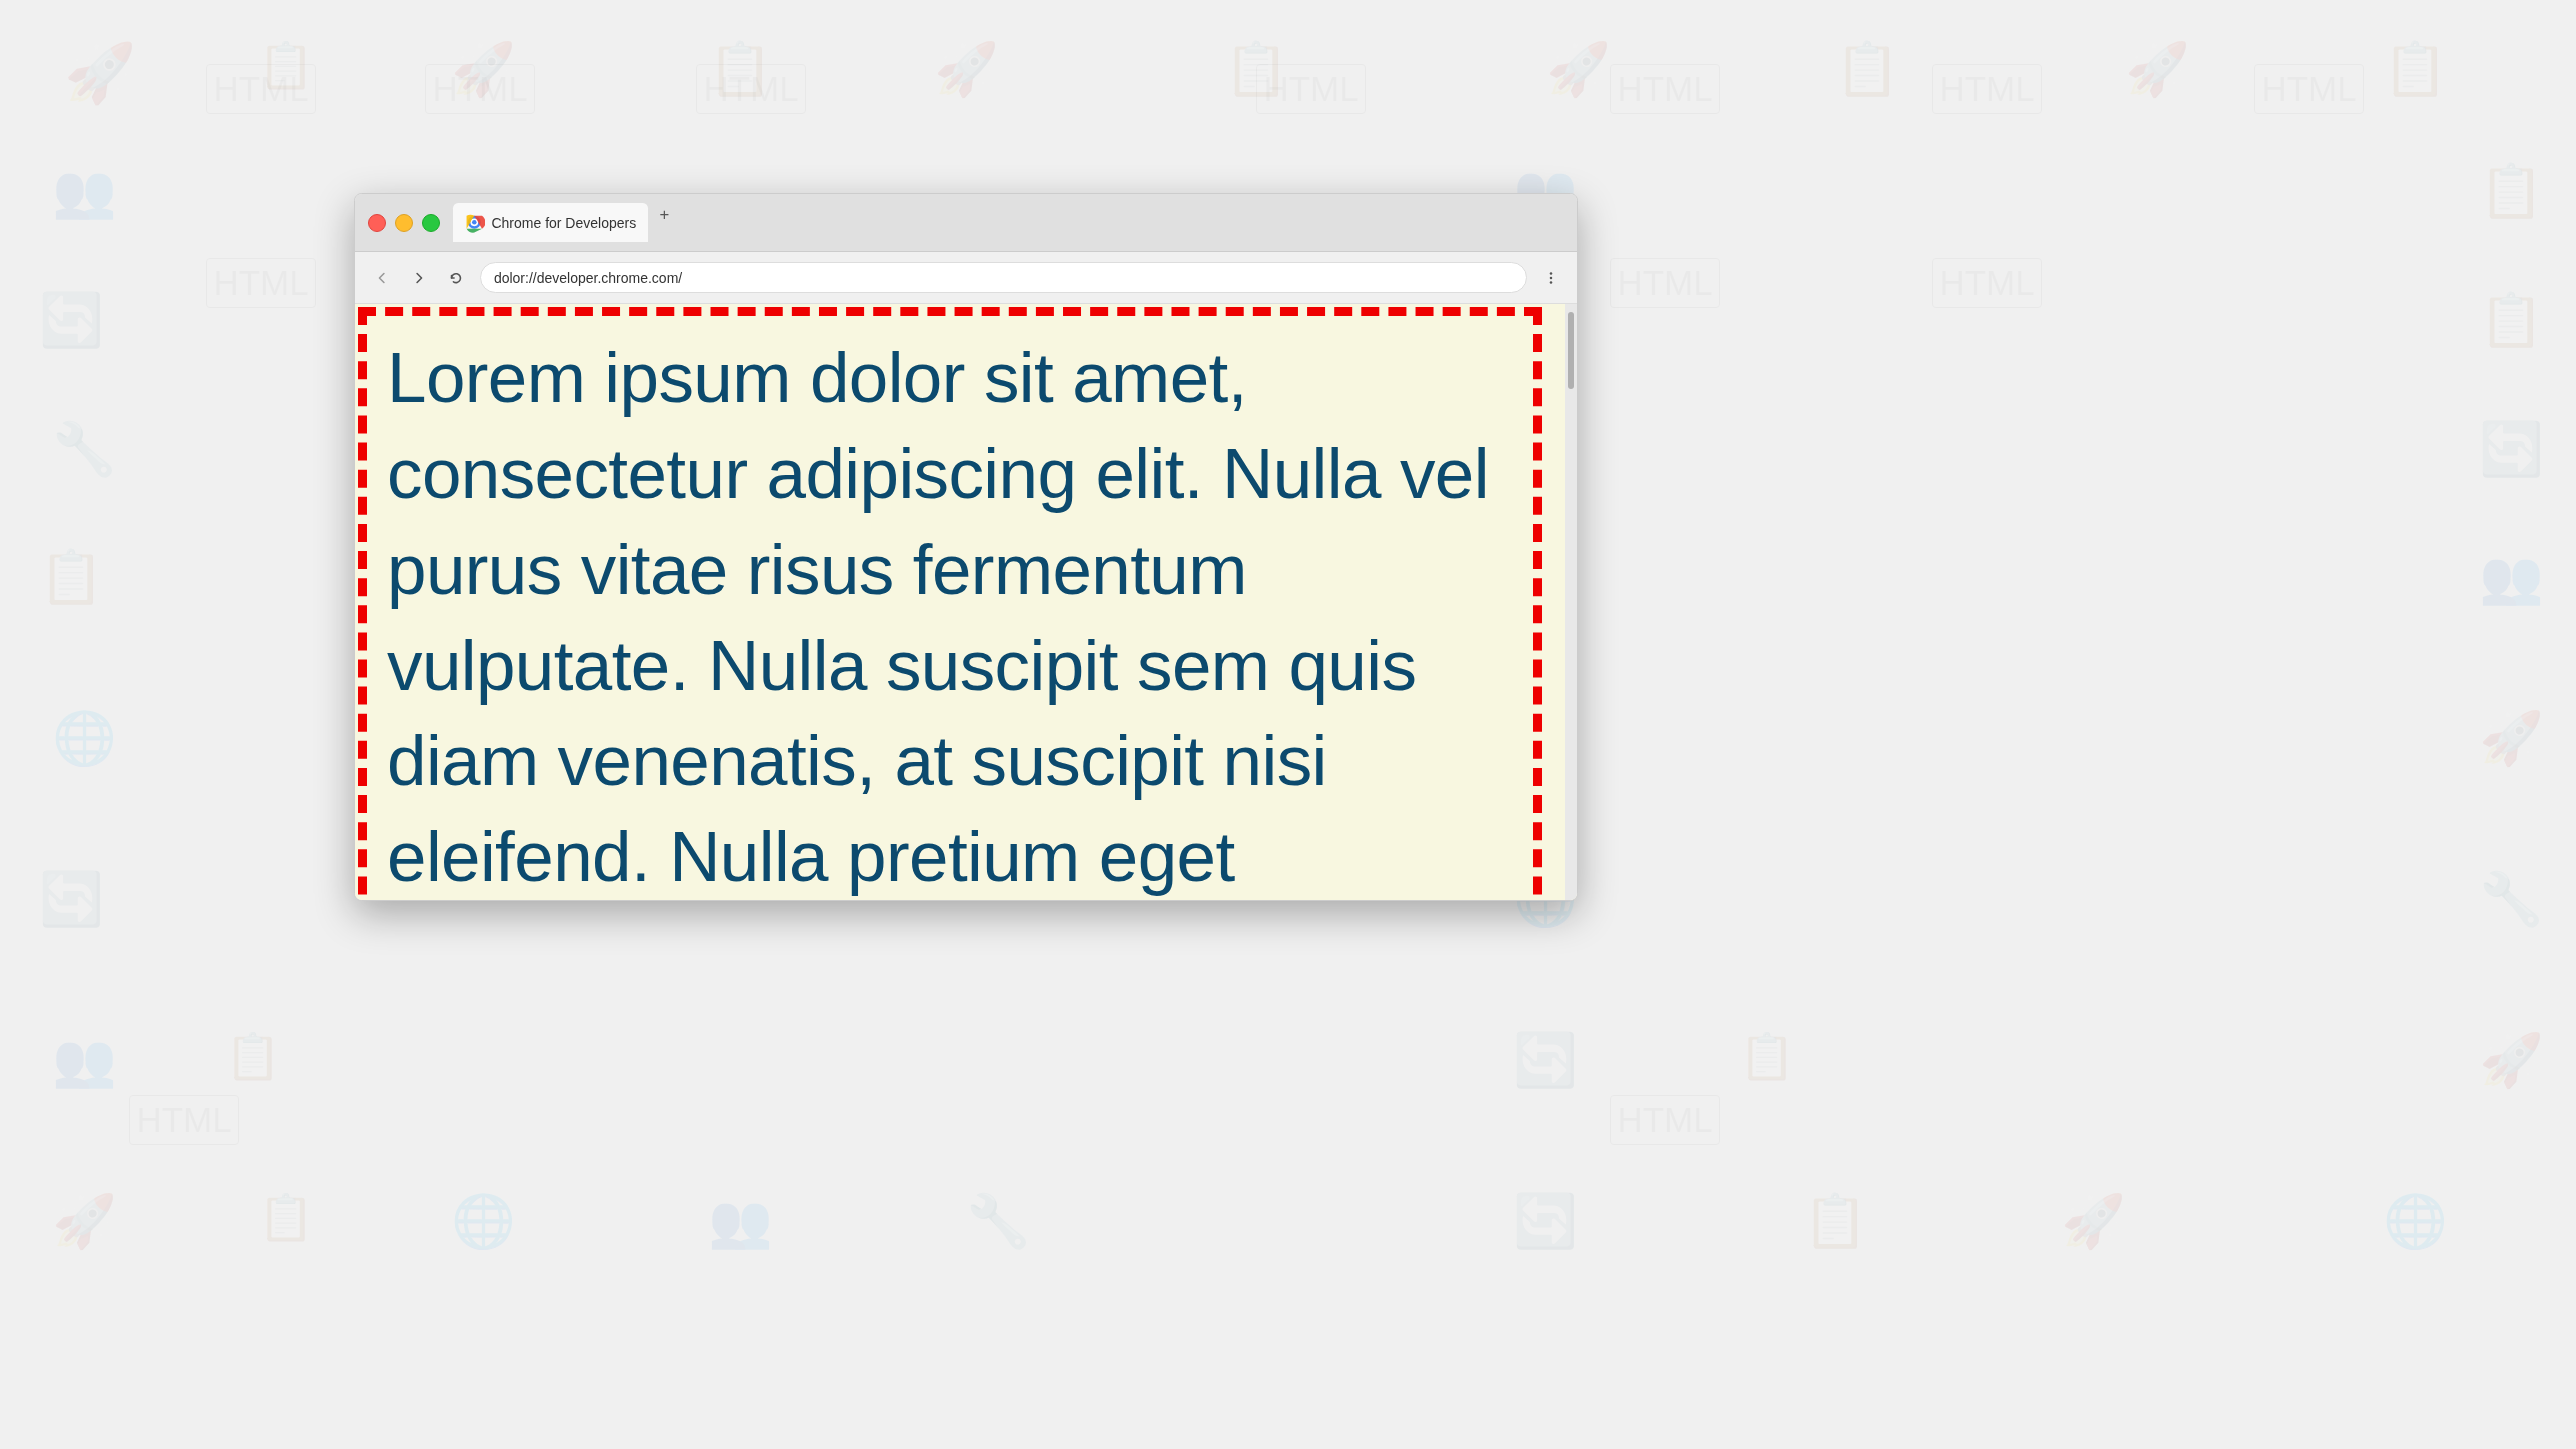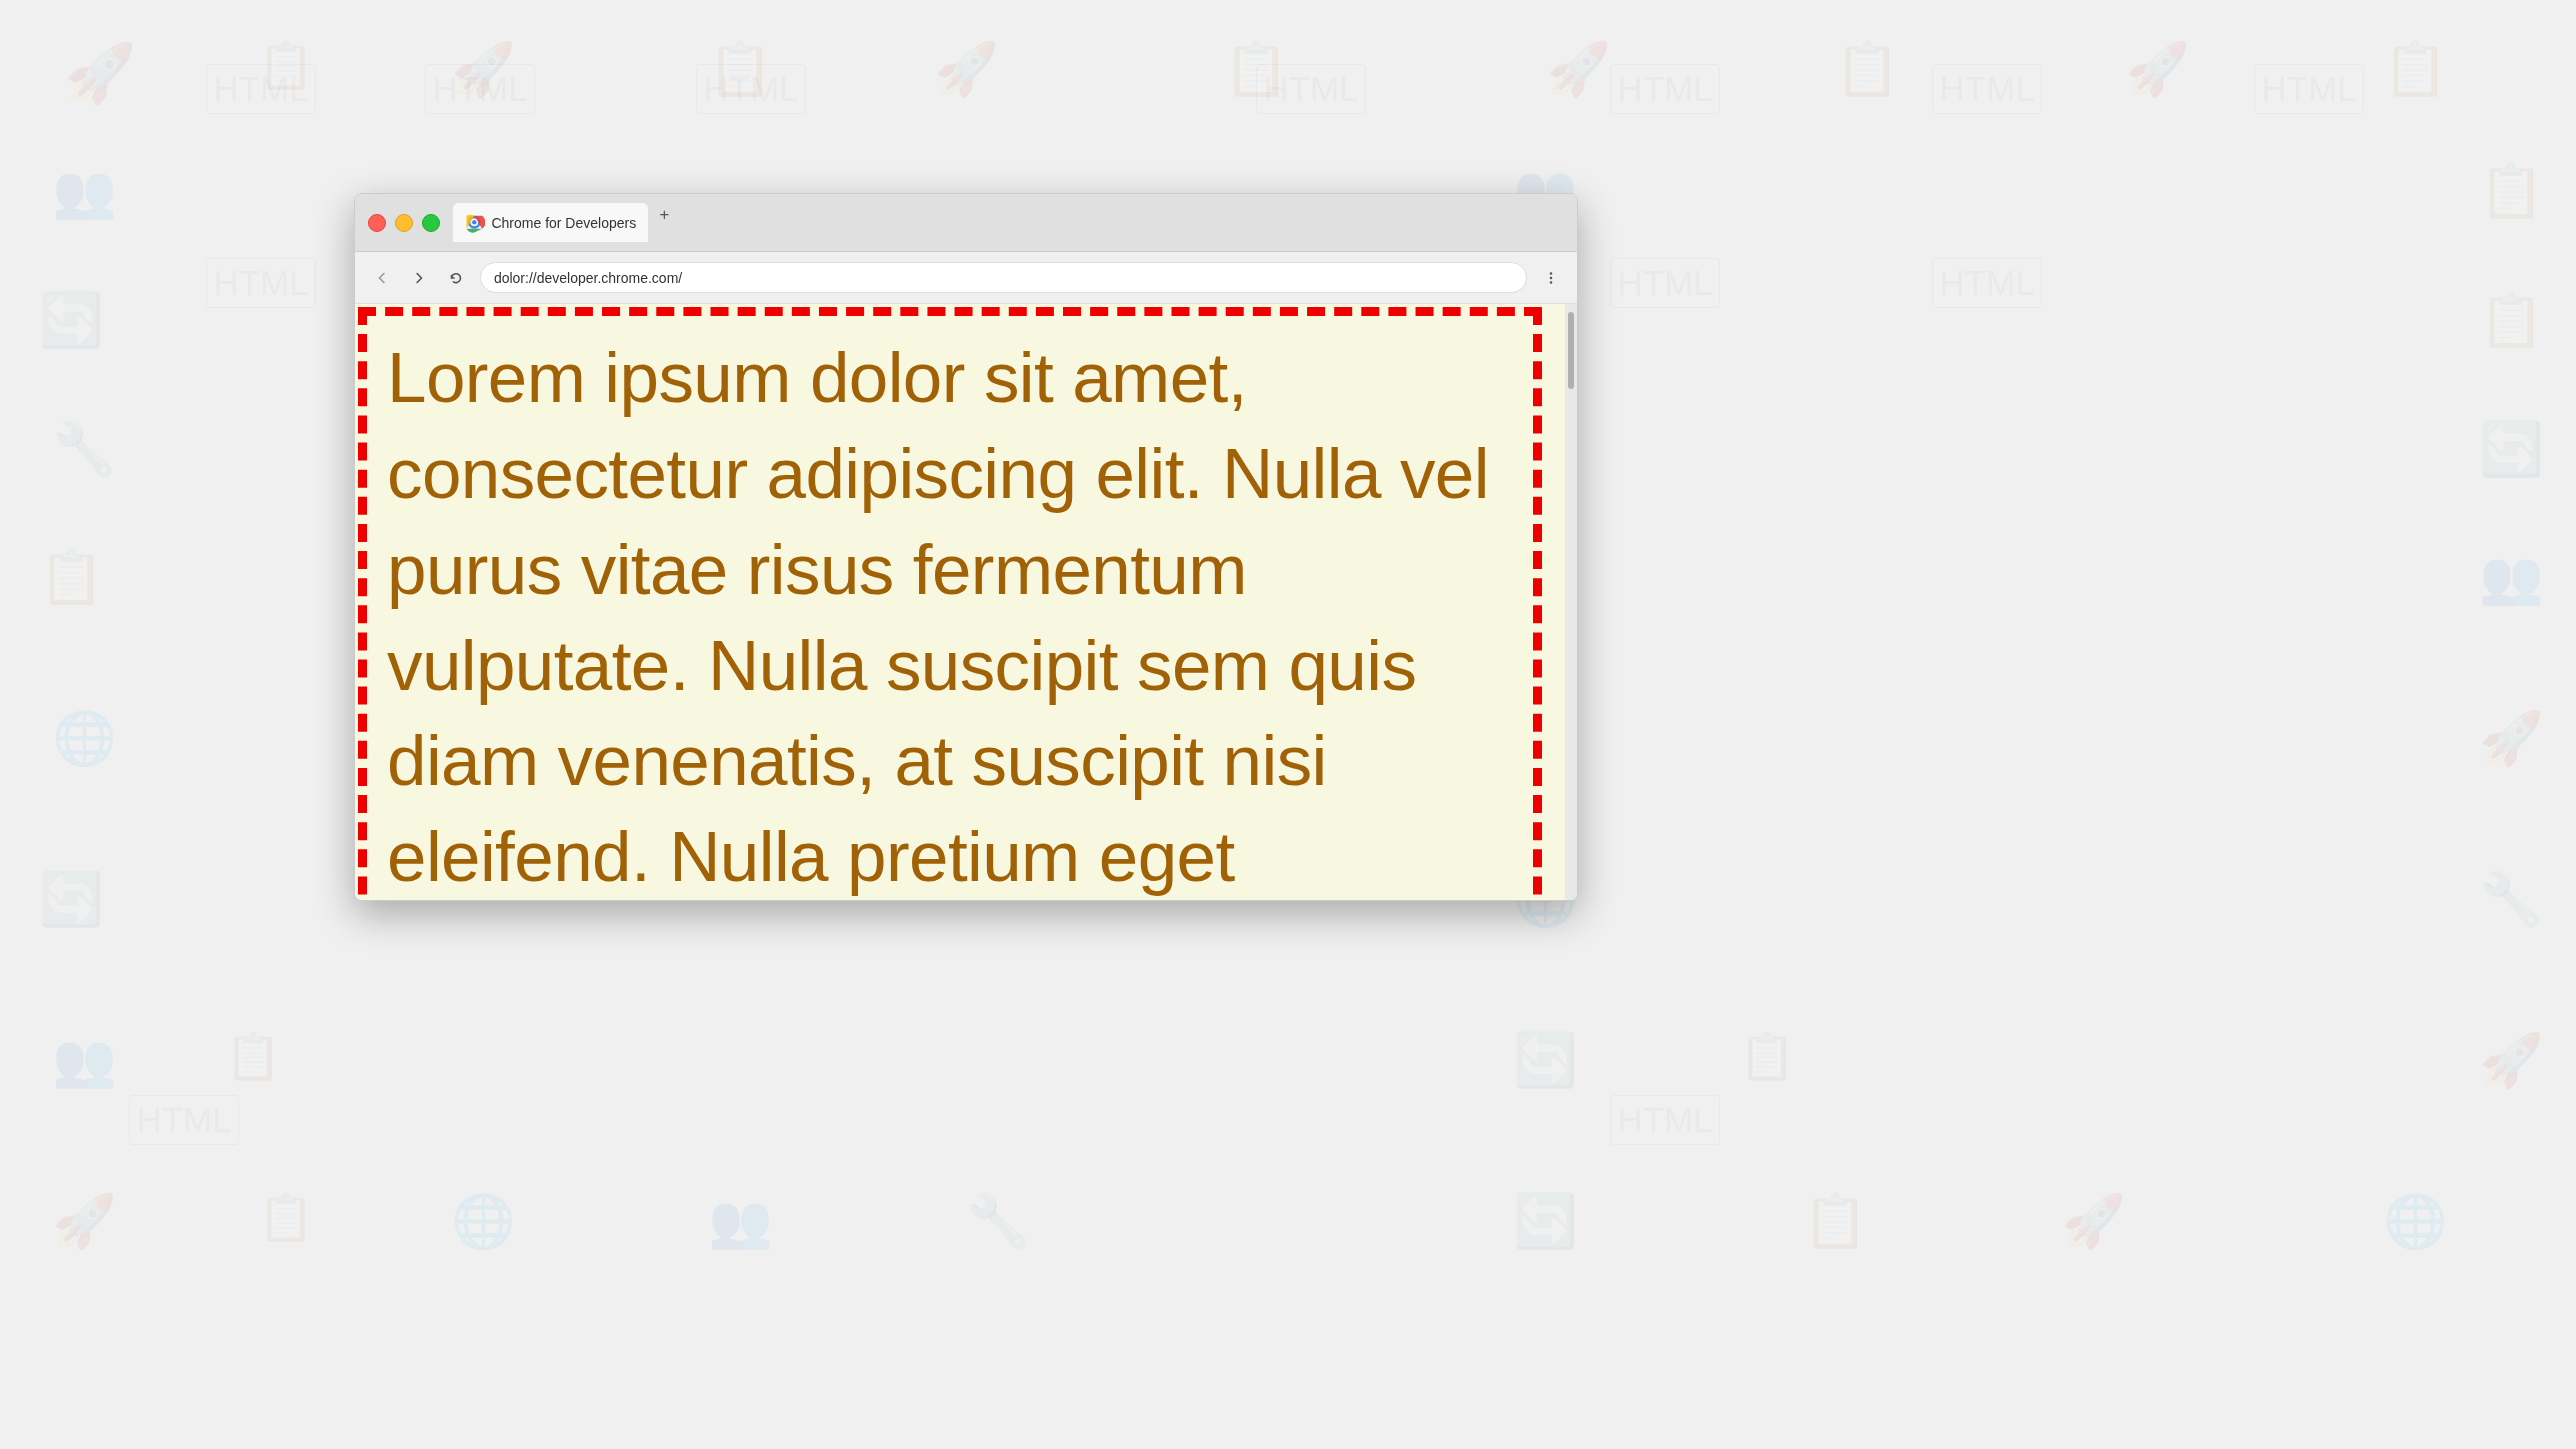--- a/index.html
+++ b/index.html
@@ -177,21 +177,21 @@
     }
 
     .lorem-text {
       position: absolute;
       top: 26px;
       left: 32px;
       right: 52px;
       font-size: 71px;
       font-weight: 400;
       line-height: 1.35;
-      color: #a16207;
+      color: #0c4a6e;
       letter-spacing: -0.6px;
     }
 
     
     .scrollbar {
       position: absolute;
       right: 0;
       top: 0;
       bottom: 0;
       width: 11.6px;

